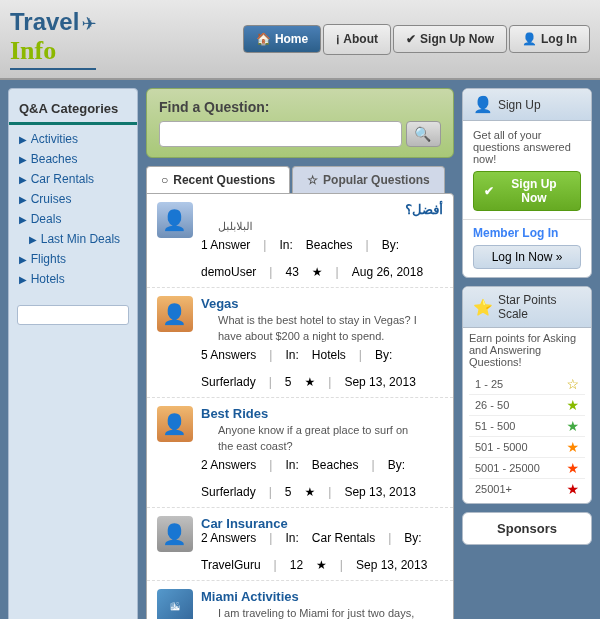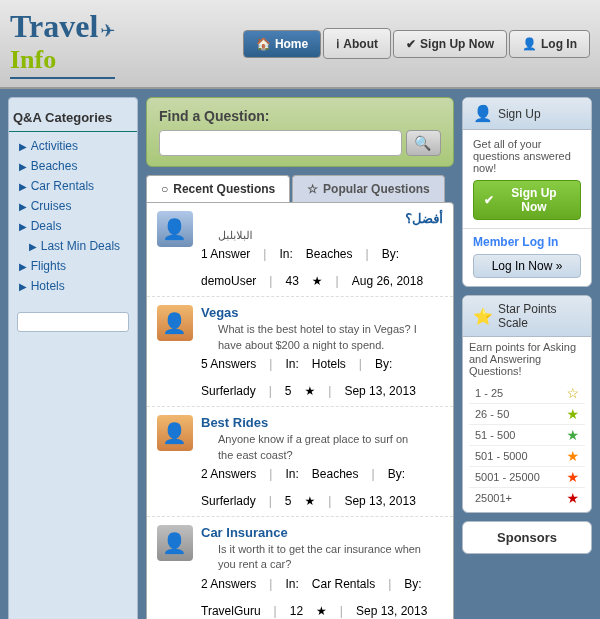--- a/index.html
+++ b/index.html
@@ -8,21 +8,21 @@
     
     #header {
       background: linear-gradient(to bottom, #e8e8e8, #c8c8c8);
       padding: 8px 10px;
       display: flex;
       align-items: center;
       justify-content: space-between;
       border-bottom: 2px solid #999;
     }
     #logo-area { display: flex; align-items: baseline; }
-    .logo-travel { font-size: 32px; font-weight: bold; color: #2c5f8a; font-family: Liberation Serif, serif; margin-top: 40px; }
+    .logo-travel { font-size: 24px; font-weight: bold; color: #2c5f8a; font-family: Liberation Sans, sans-serif; margin-top: 40px; }
     .logo-info { font-size: 26px; font-weight: bold; color: #8cb800; font-family: Georgia, serif; }
     .logo-plane { color: #2c5f8a; font-size: 18px; margin-left: 2px; }
 
     
     #nav { display: flex; gap: 2px; align-items: center; }
     .nav-btn {
       padding: 6px 12px;
       border: 1px solid #888;
       border-radius: 4px;
       cursor: pointer;
@@ -47,22 +47,22 @@
       min-width: 130px;
       background: #d8e4f0;
       border: 1px solid #aabbd0;
       border-radius: 4px;
       padding: 8px 0;
     }
     .sidebar-title {
       font-weight: bold;
       font-size: 13px;
       color: #333;
-      padding: 4px 4px 6px;
-      border-bottom: 1px solid #0f766e;
+      padding: 4px 10px 6px;
+      border-bottom: 3px solid #0f766e;
       margin-bottom: 4px;
     }
     .sidebar-item {
       padding: 3px 10px;
       cursor: pointer;
       color: #1a5a99;
       display: flex;
       align-items: center;
       gap: 4px;
       font-size: 12px;
@@ -403,21 +403,20 @@
           </div>
         </div>
       </div>
 
       <div class="question-item">
         <div class="q-avatar avatar-gray">
           <div class="q-avatar-img">👤</div>
         </div>
         <div class="q-content">
           <div class="q-title">Car Insurance</div>
-          <div class="q-excerpt">Is it worth it to get the car insurance when you rent a car?</div>
           <div class="q-meta-row">
             <span class="answers">2 Answers</span>
             <span class="bullet">|</span>
             <span>In:</span>
             <span class="by-user">Car Rentals</span>
             <span class="bullet">|</span>
             <span>By:</span>
             <span class="by-user">TravelGuru</span>
             <span class="bullet">|</span>
             <span class="star-count">12</span>

